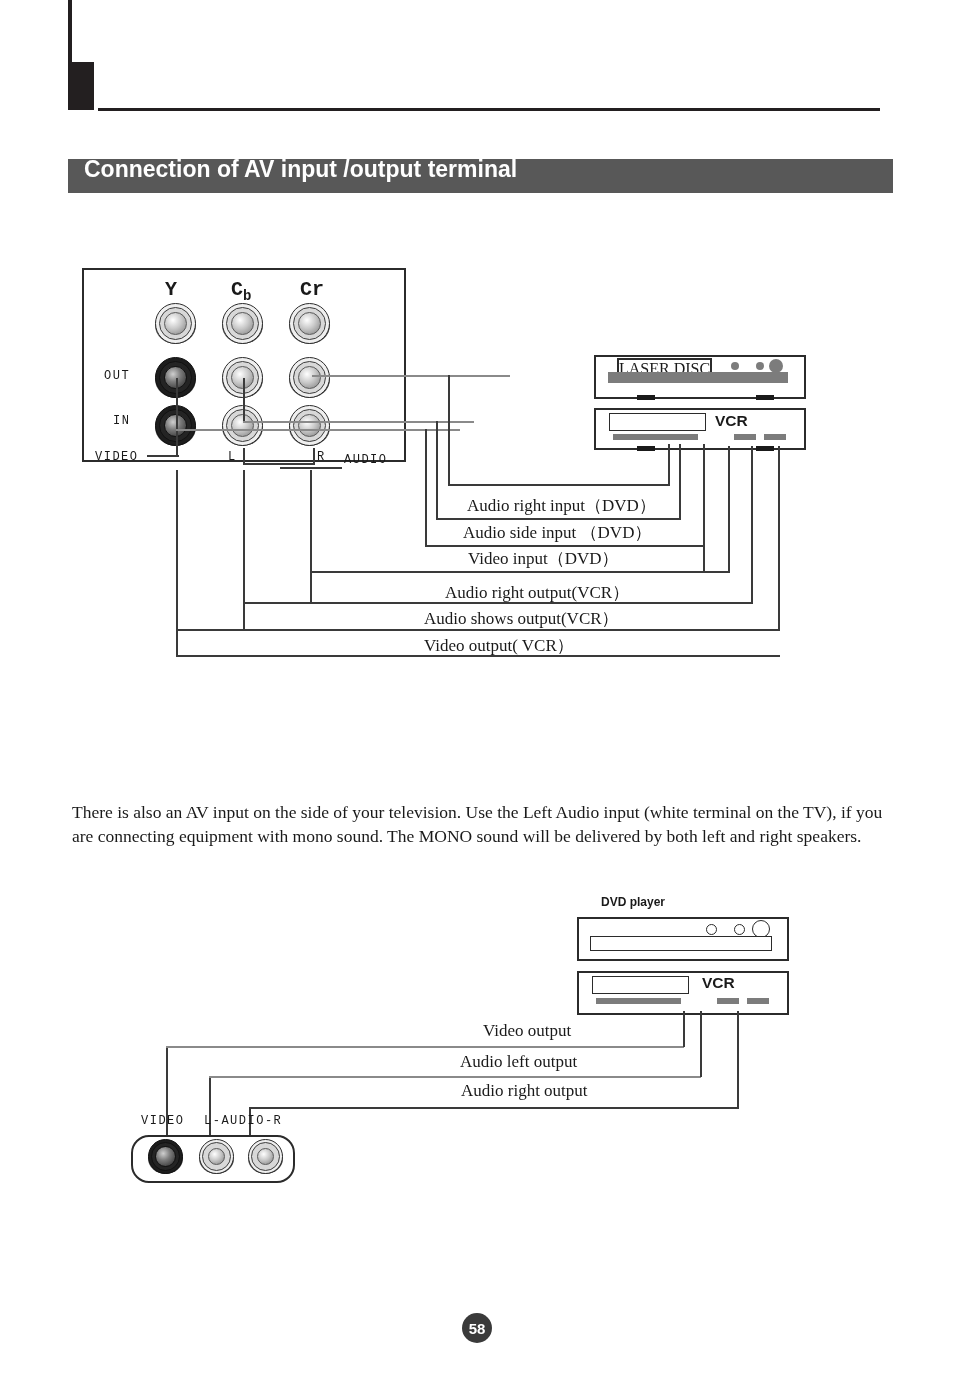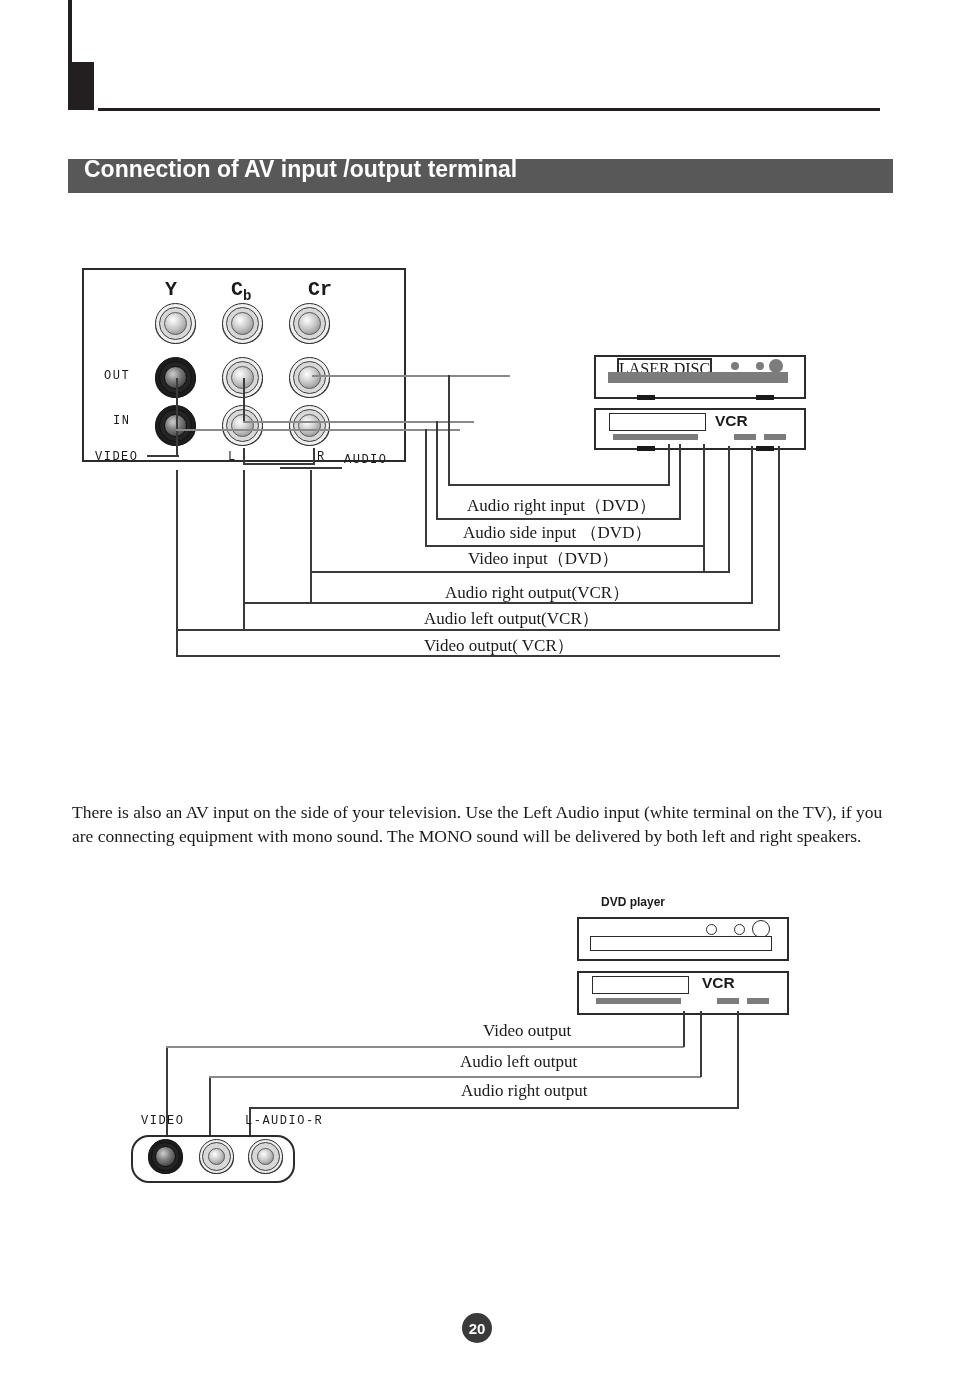--- a/index.html
+++ b/index.html
@@ -160,21 +160,21 @@
   <div id="title-underline"></div>
 
   <div id="section-bar"></div>
   <div id="section-bar-label">Connection of AV input /output terminal</div>
 
 
   <div id="tv-panel"></div>
 
   <div class="panel-top-lbl" style="left:165px; top:278px;">Y</div>
   <div class="panel-top-lbl" style="left:231px; top:278px;"><span>C</span><sub>b</sub></div>
-  <div class="panel-top-lbl" style="left:308px; top:278px;">Cr</div>
+  <div class="panel-top-lbl" style="left:300px; top:278px;">Cr</div>
 
   <div class="panel-lbl" style="left:104px; top:369px;">OUT</div>
   <div class="panel-lbl" style="left:113px; top:414px;">IN</div>
   <div class="panel-lbl" style="left:95px; top:450px;">VIDEO</div>
   <div class="panel-lbl" style="left:228px; top:450px;">L</div>
   <div class="panel-lbl" style="left:317px; top:450px;">R</div>
   <div class="panel-lbl" style="left:344px; top:453px;">AUDIO</div>
 
   <div class="jack" style="left:155px; top:303px;">
       <div class="barrel"></div>
@@ -285,21 +285,21 @@
   <div class="ln v" style="left:310px; top:470px; height:132px;"></div>
   <div class="ln h" style="left:310px; top:571px; width:420px;"></div>
   <div class="ln v" style="left:728px; top:446px; height:126px;"></div>
   <div class="ln h gray" style="left:310px; top:602px; width:420px;"></div>
   <div class="lbl" style="left:426px; top:581px;margin-left:19px;">Audio right output(VCR）</div>
 
   <div class="ln v" style="left:243px; top:470px; height:161px;"></div>
   <div class="ln h" style="left:243px; top:602px; width:510px;"></div>
   <div class="ln v" style="left:751px; top:446px; height:157px;"></div>
   <div class="ln h" style="left:243px; top:629px; width:510px;"></div>
-  <div class="lbl" style="left:424px; top:607px;">Audio left output(VCR）</div>
+  <div class="lbl" style="left:424px; top:607px;">Audio shows output(VCR）</div>
 
   <div class="ln v" style="left:176px; top:470px; height:187px;"></div>
   <div class="ln h" style="left:176px; top:629px; width:604px;"></div>
   <div class="ln v" style="left:778px; top:446px; height:185px;"></div>
   <div class="ln h" style="left:176px; top:655px; width:604px;"></div>
   <div class="lbl" style="left:424px; top:634px;">Video output( VCR）</div>
 
   <div style="position:absolute; left:72px; top:800px; width:820px; font-size:17.5px; line-height:24px; text-align:left;">There is also an AV input on the  side of your television.  Use the Left Audio input (white terminal on the TV), if you are connecting equipment with mono sound. The MONO sound will be delivered by both left and right speakers.</div>
 
   <div class="device" style="left:577px; top:917px; width:208px; height:40px;"></div>
@@ -325,36 +325,36 @@
   <div class="ln h gray" style="left:209px; top:1076px; width:492px;"></div>
   <div class="ln v" style="left:700px; top:1011px; height:66px;"></div>
   <div class="lbl" style="left:460px; top:1052px;">Audio left output</div>
 
   <div class="ln v" style="left:249px; top:1108px; height:38px;"></div>
   <div class="ln h" style="left:249px; top:1107px; width:490px;"></div>
   <div class="ln v" style="left:737px; top:1011px; height:97px;"></div>
   <div class="lbl" style="left:461px; top:1081px;text-align:right;">Audio right output</div>
 
   <div class="panel-lbl" style="left:141px; top:1114px;">VIDEO</div>
-  <div class="panel-lbl" style="left:204px; top:1114px;margin-left:41px;">L-AUDIO-R</div>
+  <div class="panel-lbl" style="left:204px; top:1114px;">L-AUDIO-R</div>
   <div id="side-strip"></div>
   <div class="jack dark" style="left:148px; top:1139px; width:37px; height:37px;">
     <div class="barrel" style="width:35px;height:31px;"></div>
       <div class="ring1" style="width:33px;height:33px;"></div>
       <div class="ring2" style="left:3px;top:3px;width:27px;height:27px;"></div>
       <div class="core" style="left:7px;top:7px;width:19px;height:19px;"></div>
   </div>
   <div class="jack" style="left:199px; top:1139px; width:37px; height:37px;">
     <div class="barrel" style="width:35px;height:31px;"></div>
       <div class="ring1" style="width:33px;height:33px;"></div>
       <div class="ring2" style="left:3px;top:3px;width:27px;height:27px;"></div>
       <div class="core" style="left:9px;top:9px;width:15px;height:15px;"></div>
   </div>
   <div class="jack" style="left:248px; top:1139px; width:37px; height:37px;">
     <div class="barrel" style="width:35px;height:31px;"></div>
       <div class="ring1" style="width:33px;height:33px;"></div>
       <div class="ring2" style="left:3px;top:3px;width:27px;height:27px;"></div>
       <div class="core" style="left:9px;top:9px;width:15px;height:15px;"></div>
   </div>
 
-  <div id="page-number">20</div>
+  <div id="page-number">58</div>
 
 </div>
 
 </body></html>

